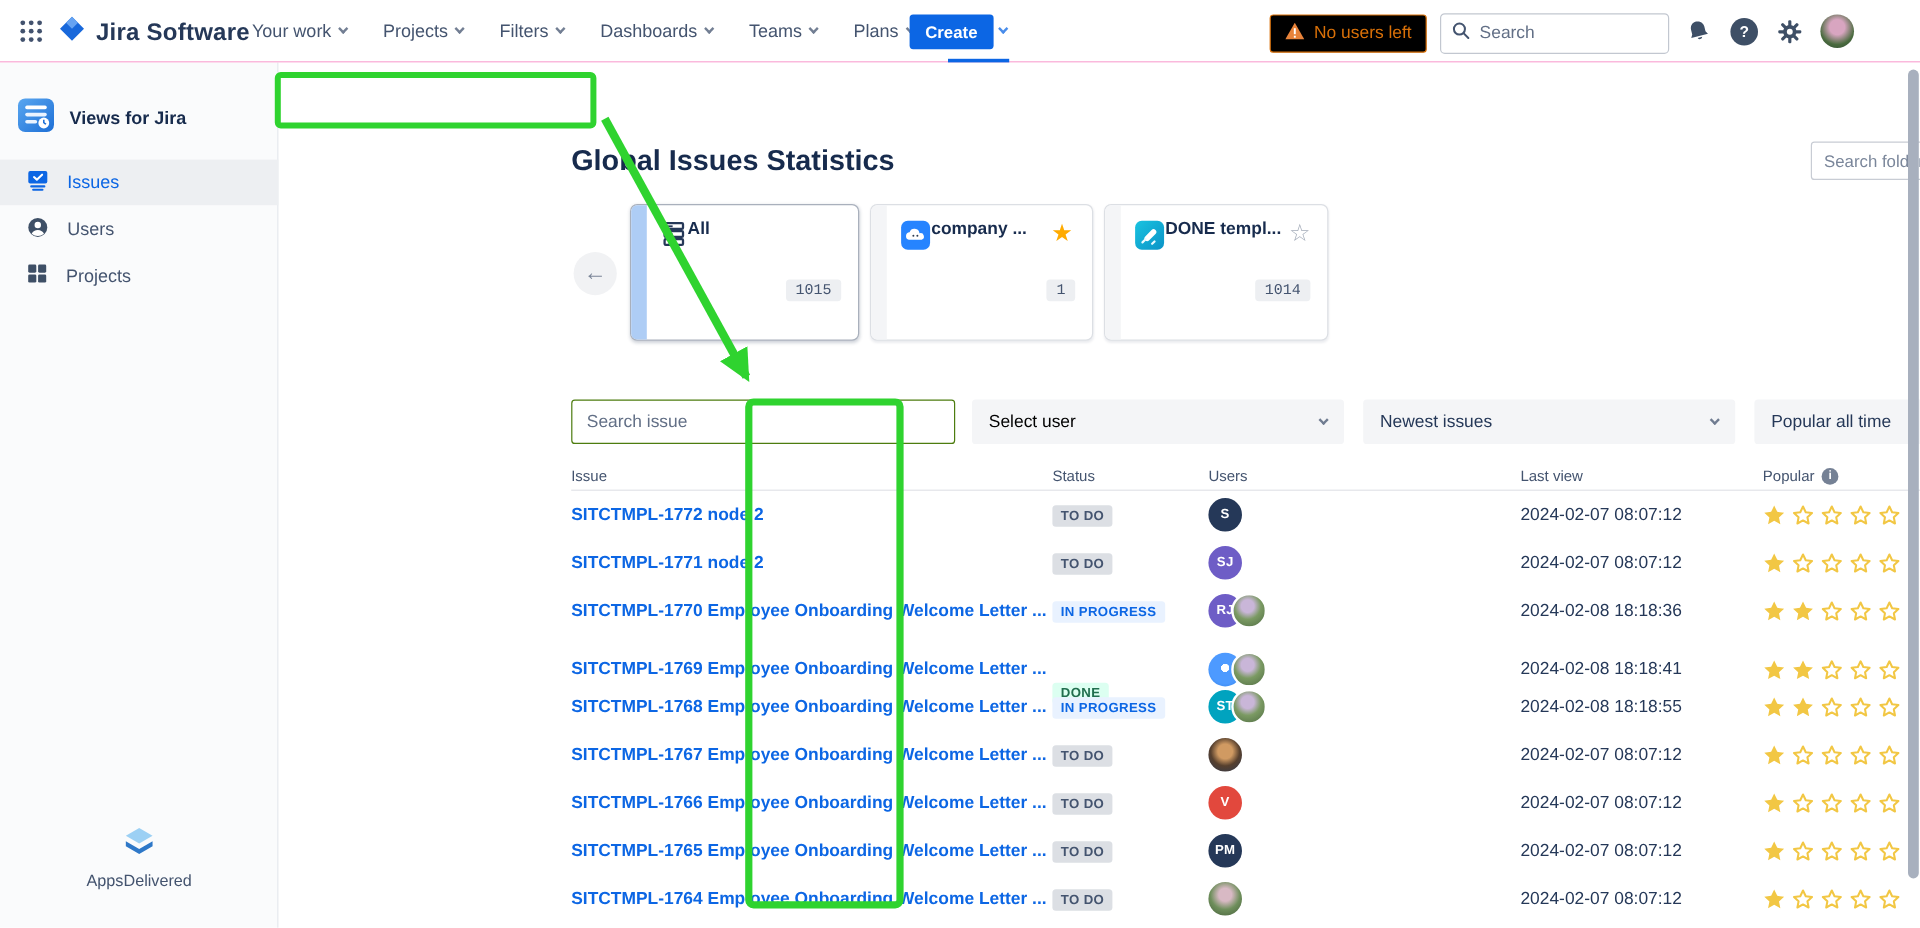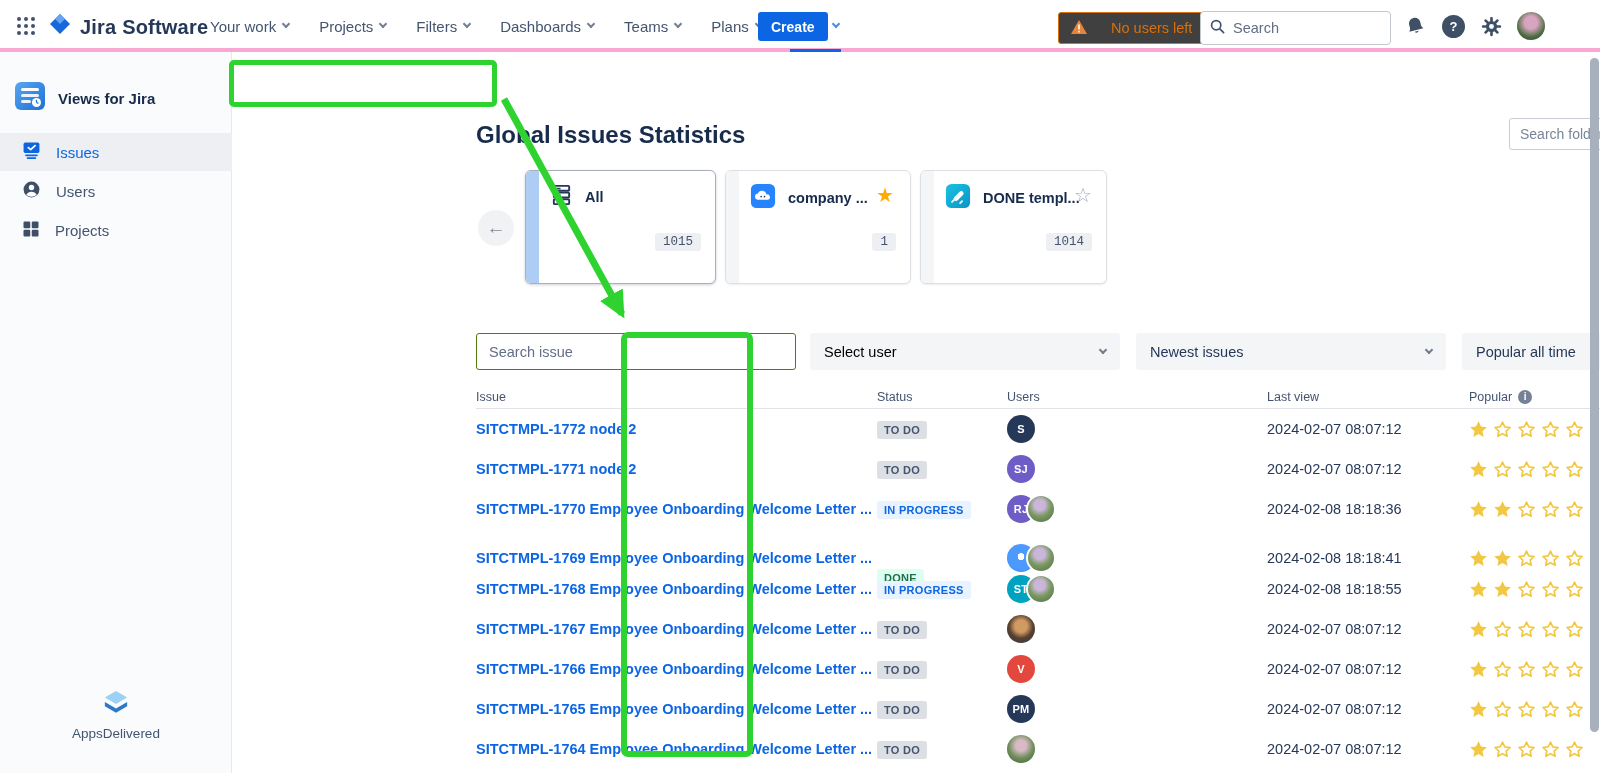--- a/index.html
+++ b/index.html
@@ -1,34 +1,34 @@
 <!DOCTYPE html>
 <html style="--anno: #2fd32f; --accent: #0C66E4; --warn: #D97008;"><head>
 <meta charset="utf-8">
 <style>
   * { margin:0; padding:0; box-sizing:border-box; }
   html,body { width:1600px; height:773px; overflow:hidden; background:#fff;
     font-family:"Liberation Sans", sans-serif; color:#172B4D; }
 
   
   .topbar { position:absolute; left:0; top:0; width:1600px; height:52px; background:#fff;
-    border-bottom:4px solid #f9a8d4; z-index:5; }
+    border-bottom:1px solid #f9a8d4; z-index:5; }
   .appswitcher { position:absolute; left:16px; top:16px; width:20px; height:20px; cursor:pointer; }
   .logo { position:absolute; left:48px; top:12px; display:flex; align-items:center; gap:8px; }
   .logo-text { font-size:20px; font-weight:600; color:#253858; letter-spacing:.2px; }
   .nav { position:absolute; left:210px; top:0; height:52px; display:flex; align-items:center; gap:30px; }
   .nav-item { display:flex; align-items:center; gap:7px; font-size:15px; color:#44546F; cursor:pointer; height:52px; }
   .nav-item.active { color:var(--accent); position:relative; }
   .nav-item.active::after { content:""; position:absolute; left:-2px; right:-2px; bottom:0; height:3px; background:var(--accent); }
   .chev { width:6px; height:6px; border-right:2px solid currentColor; border-bottom:2px solid currentColor;
     transform:rotate(45deg); margin-top:-4px; opacity:.75; }
   .create-btn { position:absolute; left:758px; top:12px; height:29px; padding:0 13px; background:var(--accent);
     color:#fff; font-size:14px; font-weight:600; border:none; border-radius:3px; display:flex; align-items:center; cursor:pointer; }
-  .warn-btn { position:absolute; left:1058px; top:12px; height:29px; padding:15px 12px; background:#404040;
-    border:1px solid var(--warn); border-radius:3px; color:var(--warn); font-size:14.5px; display:flex; align-items:center; gap:24px; cursor:pointer; }
+  .warn-btn { position:absolute; left:1058px; top:12px; height:29px; padding:15px 12px; background:#000000;
+    border:1px solid var(--warn); border-radius:3px; color:var(--warn); font-size:14.5px; display:flex; align-items:center; gap:8px; cursor:pointer; }
   .nav-search { position:absolute; left:1200px; top:11px; width:191px; height:30px; border:1.5px solid #c2c7d0;
     border-radius:4px; display:flex; align-items:center; padding:16px 9px; gap:8px; background:#fff; }
   .nav-search input { border:none; outline:none; font-size:14.5px; width:140px; color:#172B4D;
     font-family:"Liberation Sans",sans-serif; background:transparent; }
   .nav-search input::placeholder { color:#626F86; }
   .icon-btn { position:absolute; top:0; height:52px; display:flex; align-items:center; cursor:pointer; }
   .help-circle { width:23px; height:23px; border-radius:50%; background:#3E4F66; color:#fff; font-size:13px;
     font-weight:700; display:flex; align-items:center; justify-content:center; }
   .avatar-top { width:28px; height:28px; border-radius:50%; }
 
@@ -50,21 +50,21 @@
     border-radius:3px; padding:0 10px; font-size:14px; color:#172B4D; font-family:"Liberation Sans",sans-serif; outline:none; }
   .folders-search::placeholder { color:#7A869A; }
 
   .car-arrow { position:absolute; width:36px; height:36px; border-radius:50%; background:#F1F2F4; color:#7D8799;
     font-size:19px; display:flex; align-items:center; justify-content:center; cursor:pointer; }
   .card { position:absolute; top:118px; height:114px; background:#fff; border:1px solid #dcdfe4; border-radius:6px;
     box-shadow:0 1px 2px rgba(9,30,66,.08); cursor:pointer; }
   .card.selected { border:1px solid #a9b0bc; box-shadow:0 1px 3px rgba(9,30,66,.2); }
   .card-stripe { position:absolute; left:0; top:0; bottom:0; width:13px; border-radius:5px 0 0 5px; background:#f4f5f7; }
   .card.selected .card-stripe { background:#aecdf5; }
-  .card-row { position:absolute; left:24px; top:12px; display:flex; align-items:center; gap:12px; }
+  .card-row { position:absolute; left:24px; top:12px; display:flex; }
   .card-name { font-size:14.5px; font-weight:700; color:#172B4D; }
   .card-star { position:absolute; top:14px; font-size:20px; line-height:1; }
   .card-count { position:absolute; bottom:32px; background:#edeff2; color:#44546F; font-size:12.5px;
     padding:2px 8px; border-radius:3px;font-family:Liberation Mono, monospace; }
 
   .filter-input { position:absolute; top:281px; height:37px; background:#fff; border:1px solid #4d7c0f;
     border-radius:3px; padding:0 12px; font-size:14.5px; color:#172B4D; font-family:"Liberation Sans",sans-serif; outline:none; }
   .filter-input::placeholder { color:#626F86; }
   .dropdown { position:absolute; top:281px; height:37px; background:#F4F5F7; border-radius:3px;
     display:flex; align-items:center; justify-content:space-between; padding:0 14px; font-size:14.5px; cursor:pointer; }

